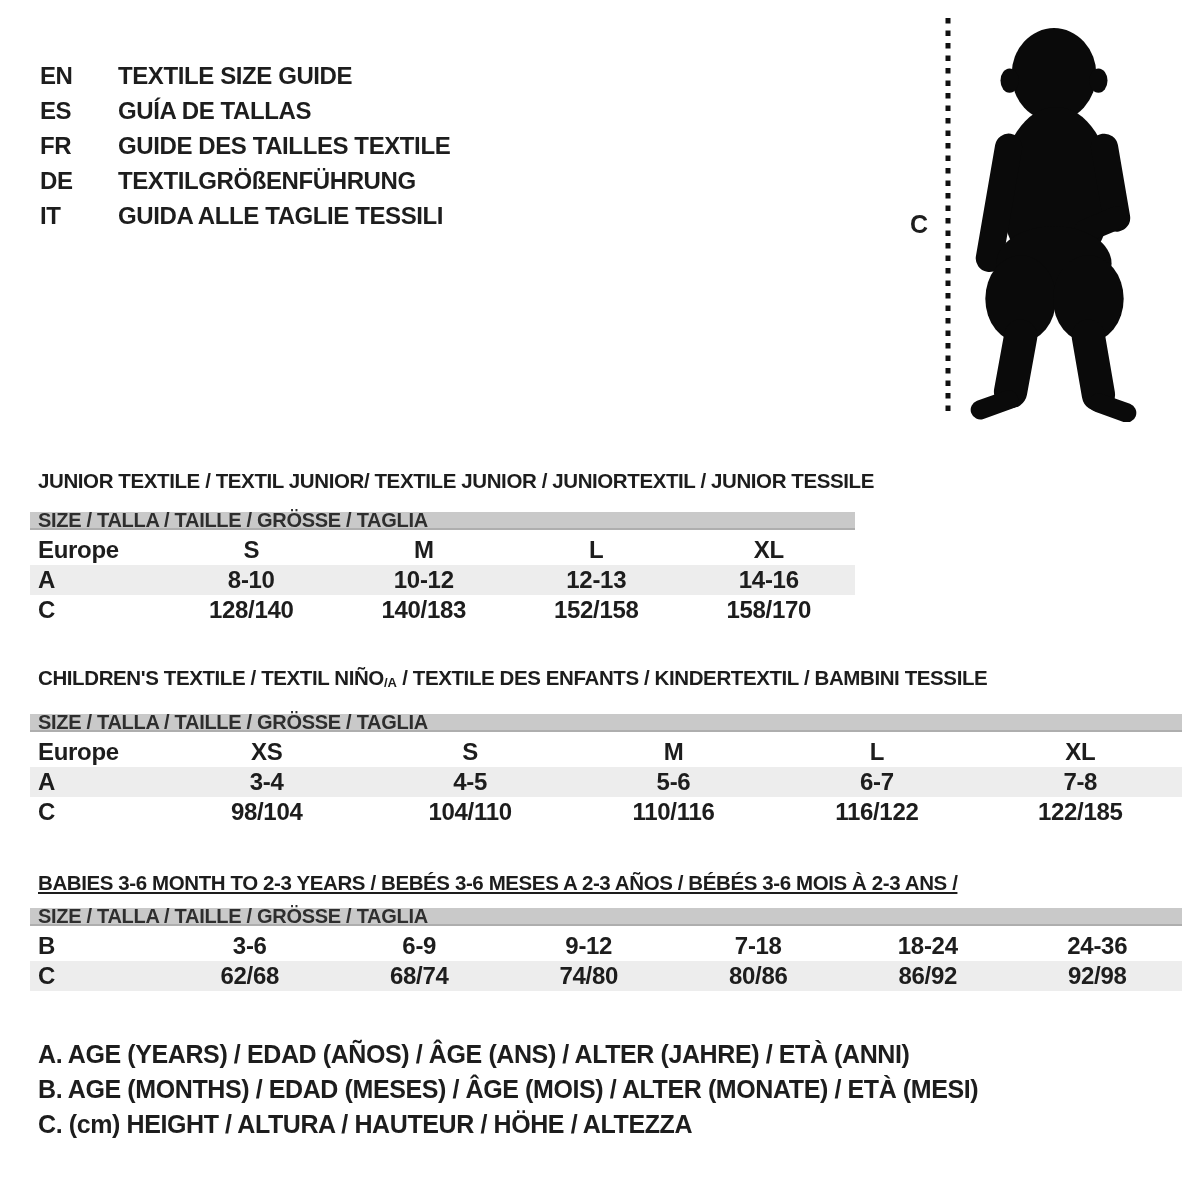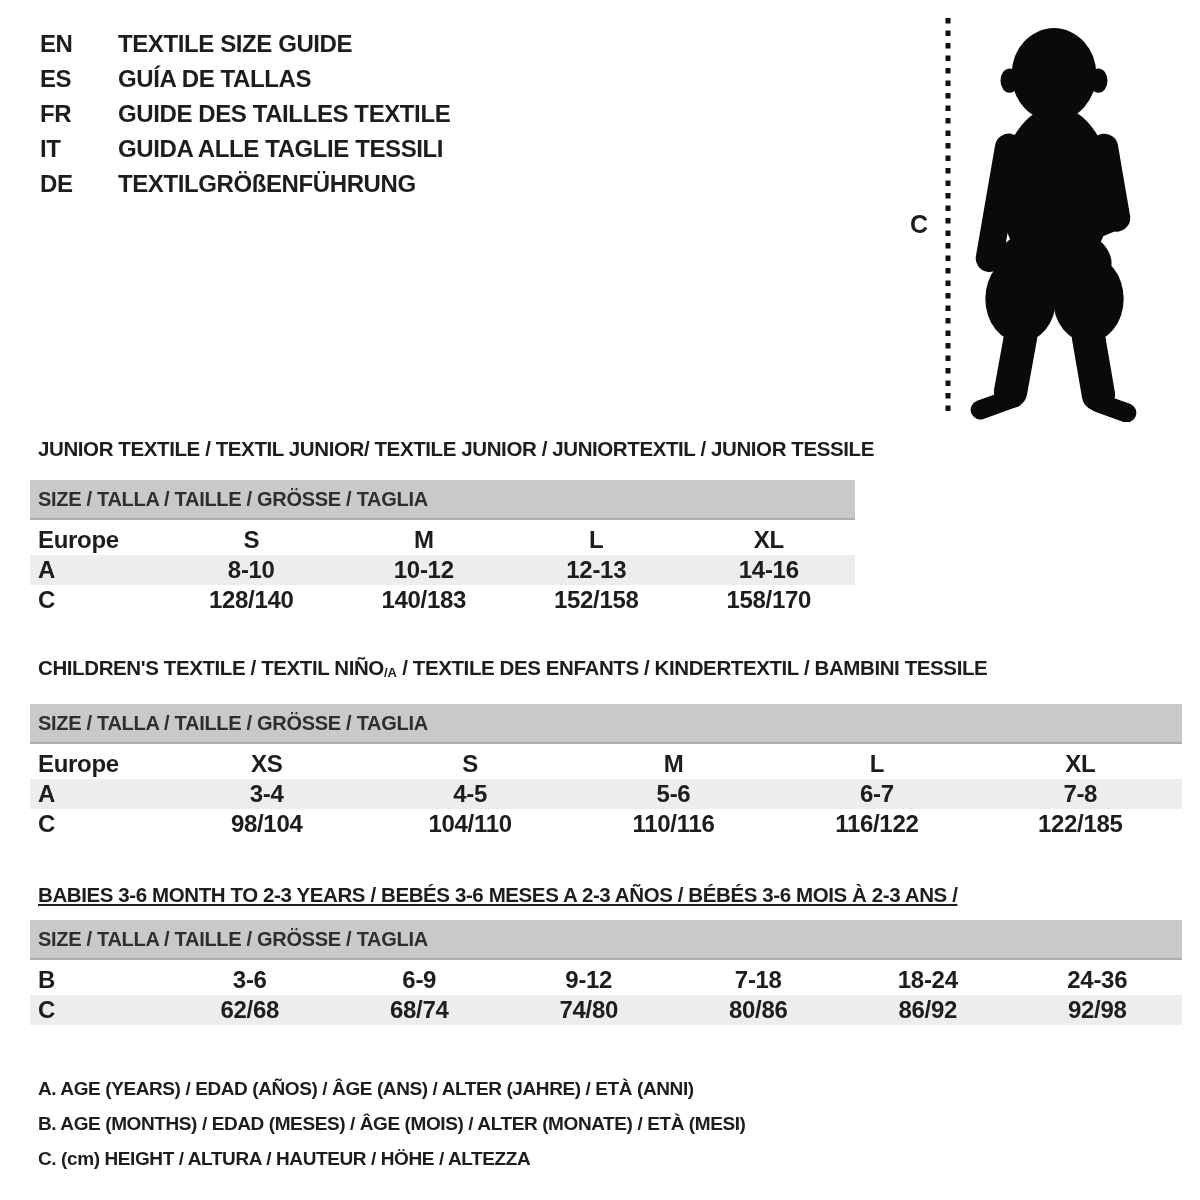--- a/index.html
+++ b/index.html
@@ -8,60 +8,60 @@
     width: 1200px; height: 1200px;
     background: #ffffff;
     font-family: "Liberation Sans", sans-serif;
     font-weight: bold;
     color: #1d1d1d;
   }
   .page { position: relative; width: 1200px; height: 1200px; overflow: hidden; background: #fff; }
   .content { position: absolute; left: 30px; top: 26px; width: 1152px; }
 
   
-  .langs { margin-left: 10px; }
+  .langs { margin-left: 10px; margin-top: 32px; }
   .lang-row { display: flex; align-items: center; height: 35px; font-size: 24px; letter-spacing: -0.4px; }
   .lang-code { width: 78px; }
 
   
   .figure { position: absolute; left: 898px; top: 12px; width: 302px; height: 415px; }
   .measure-svg { position: absolute; left: 44px; top: 4px; }
   .c-label { position: absolute; left: 12px; top: 198px; font-size: 25px; }
   .baby-svg { position: absolute; left: 60px; top: 6px; }
 
   
   .section-title { font-size: 20.5px; letter-spacing: -0.4px; margin-left: 8px; line-height: 24px; white-space: nowrap; }
   .mt-junior   { margin-top: 236px; }
   .mt-children { margin-top: 41px; }
   .mt-babies   { margin-top: 39px; }
   .two-line .line { line-height: 33px; text-decoration: underline; }
   .sub-mark { font-size: 13px; vertical-align: -2px; letter-spacing: 0; }
 
   .size-bar {
-    margin-top: 19px; height: 40px;
+    margin-top: 19px; height: 18px;
     background: #c9c9c9; border-bottom: 2px solid #aeaeae;
     display: flex; align-items: center; padding-left: 8px;
     font-size: 20px; color: #2e2e2e; letter-spacing: -0.3px;
   }
   .bar-junior { width: 825px; }
   .bar-wide   { width: 1152px; }
 
   table.size-table { border-collapse: collapse; table-layout: fixed; margin-top: 5px; }
   .tbl-junior { width: 825px; }
   .tbl-wide   { width: 1152px; }
   table.size-table td {
     font-size: 24px; height: 30px; padding: 0;
     text-align: center; letter-spacing: -0.3px; vertical-align: middle;
   }
   table.size-table td.row-label { text-align: left; padding-left: 8px; }
   tr.alt { background: #ededed; }
 
   
   .footer { margin-top: 46px; margin-left: 8px; }
-  .footer-line { font-size: 19px; line-height: 35px; letter-spacing: -0.4px; white-space: nowrap; }
+  .footer-line { font-size: 25px; line-height: 35px; letter-spacing: -0.4px; white-space: nowrap; }
 </style>
 </head>
 <body>
 
 <div class="page">
 
   <div class="figure">
     <svg class="measure-svg" width="12" height="404" viewBox="0 0 12 404">
       <line x1="6" y1="2" x2="6" y2="402" stroke="#101010" stroke-width="5" stroke-dasharray="5.5,7"></line>
     </svg>
@@ -101,26 +101,26 @@
       </div>
       <div class="lang-row">
         <span class="lang-code">ES</span>
         <span class="lang-label">GUÍA DE TALLAS</span>
       </div>
       <div class="lang-row">
         <span class="lang-code">FR</span>
         <span class="lang-label">GUIDE DES TAILLES TEXTILE</span>
       </div>
       <div class="lang-row">
+        <span class="lang-code">DE</span>
+        <span class="lang-label">TEXTILGRÖßENFÜHRUNG</span>
+      </div>
+      <div class="lang-row">
         <span class="lang-code">IT</span>
         <span class="lang-label">GUIDA ALLE TAGLIE TESSILI</span>
-      </div>
-      <div class="lang-row">
-        <span class="lang-code">DE</span>
-        <span class="lang-label">TEXTILGRÖßENFÜHRUNG</span>
       </div>
     </div>
 
     <div class="section-title mt-junior">JUNIOR TEXTILE / TEXTIL JUNIOR/ TEXTILE JUNIOR / JUNIORTEXTIL / JUNIOR TESSILE</div>
     <div class="size-bar bar-junior">
       <span>SIZE / TALLA / TAILLE / GRÖSSE / TAGLIA</span>
     </div>
     <table class="size-table tbl-junior">
       <colgroup>
           <col style="width:135px">

